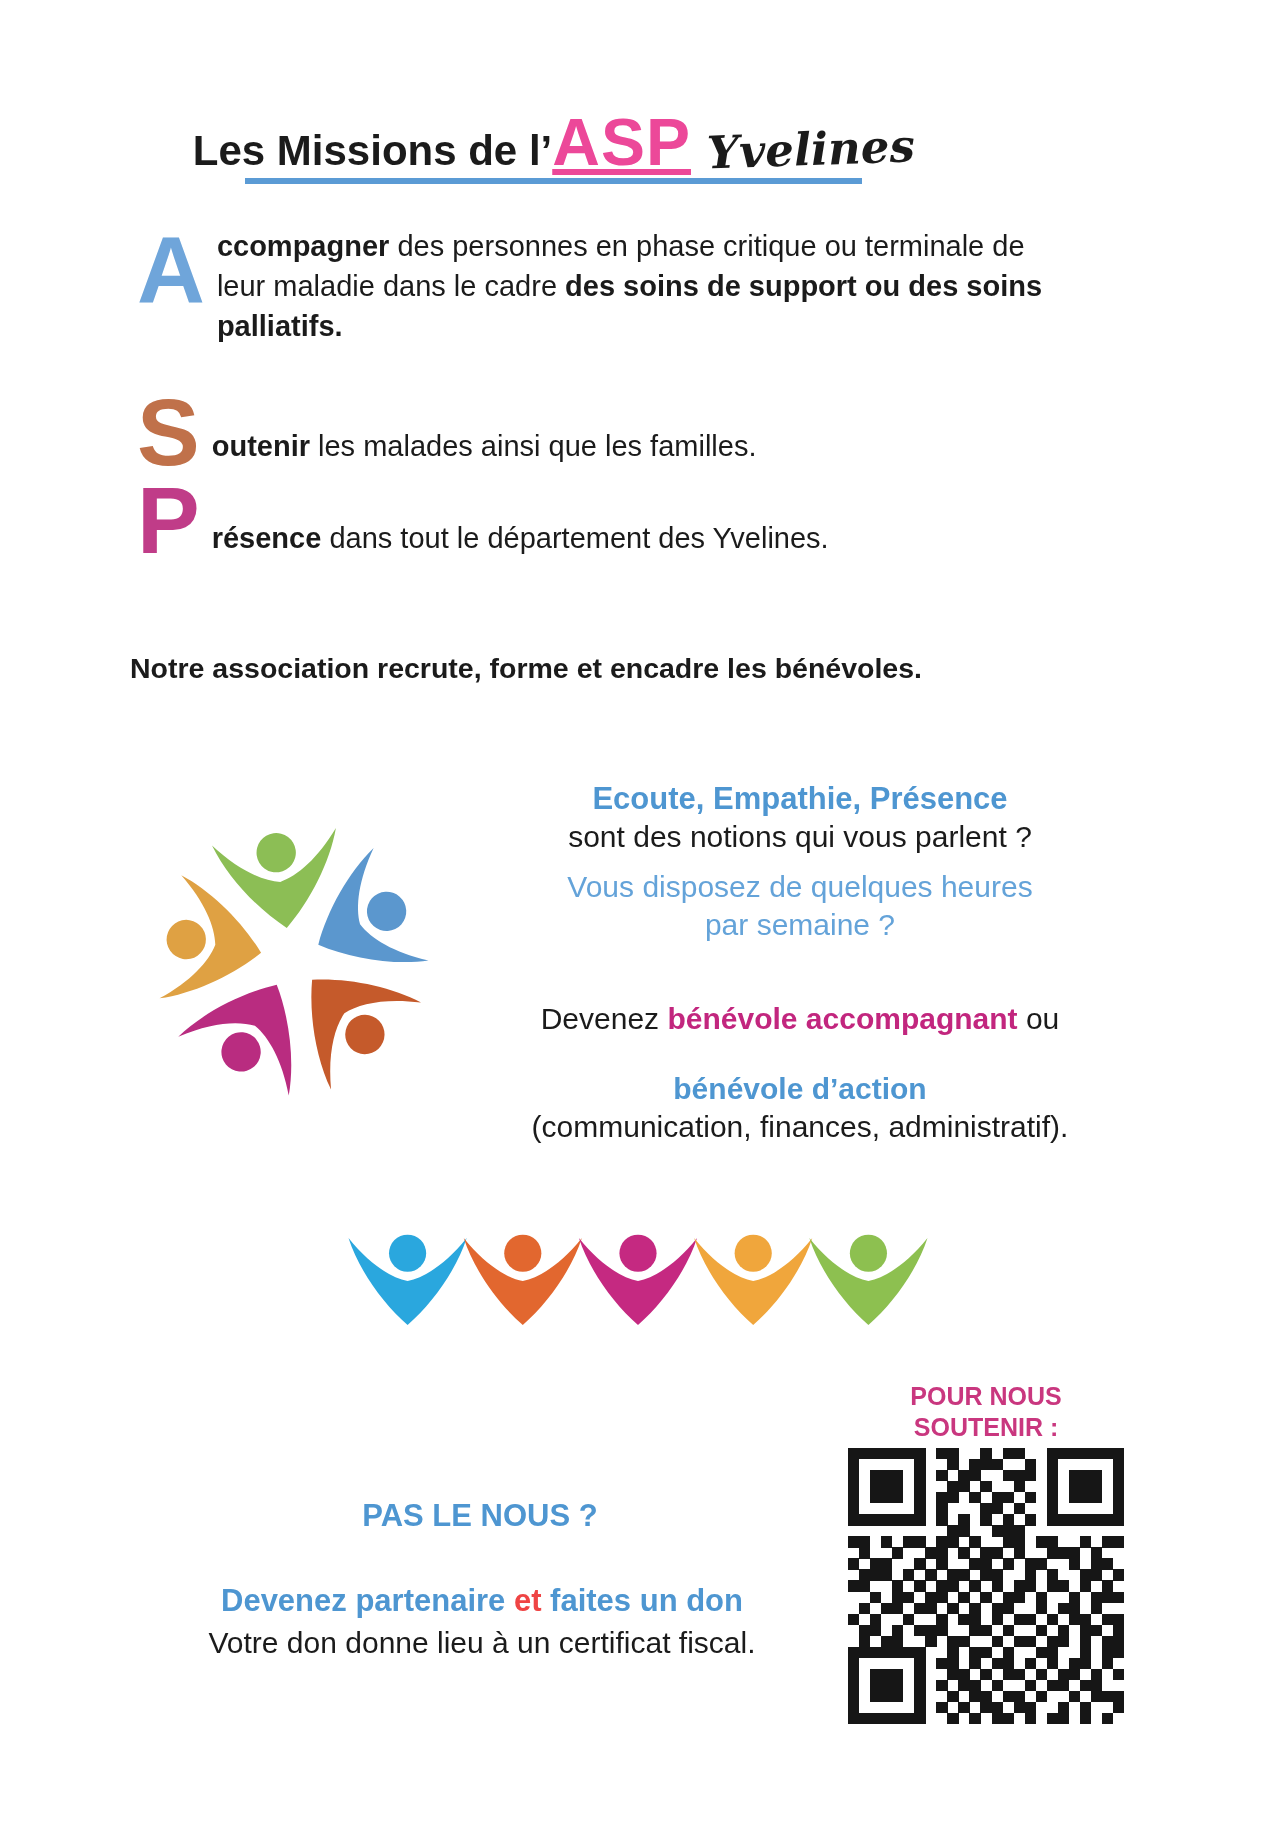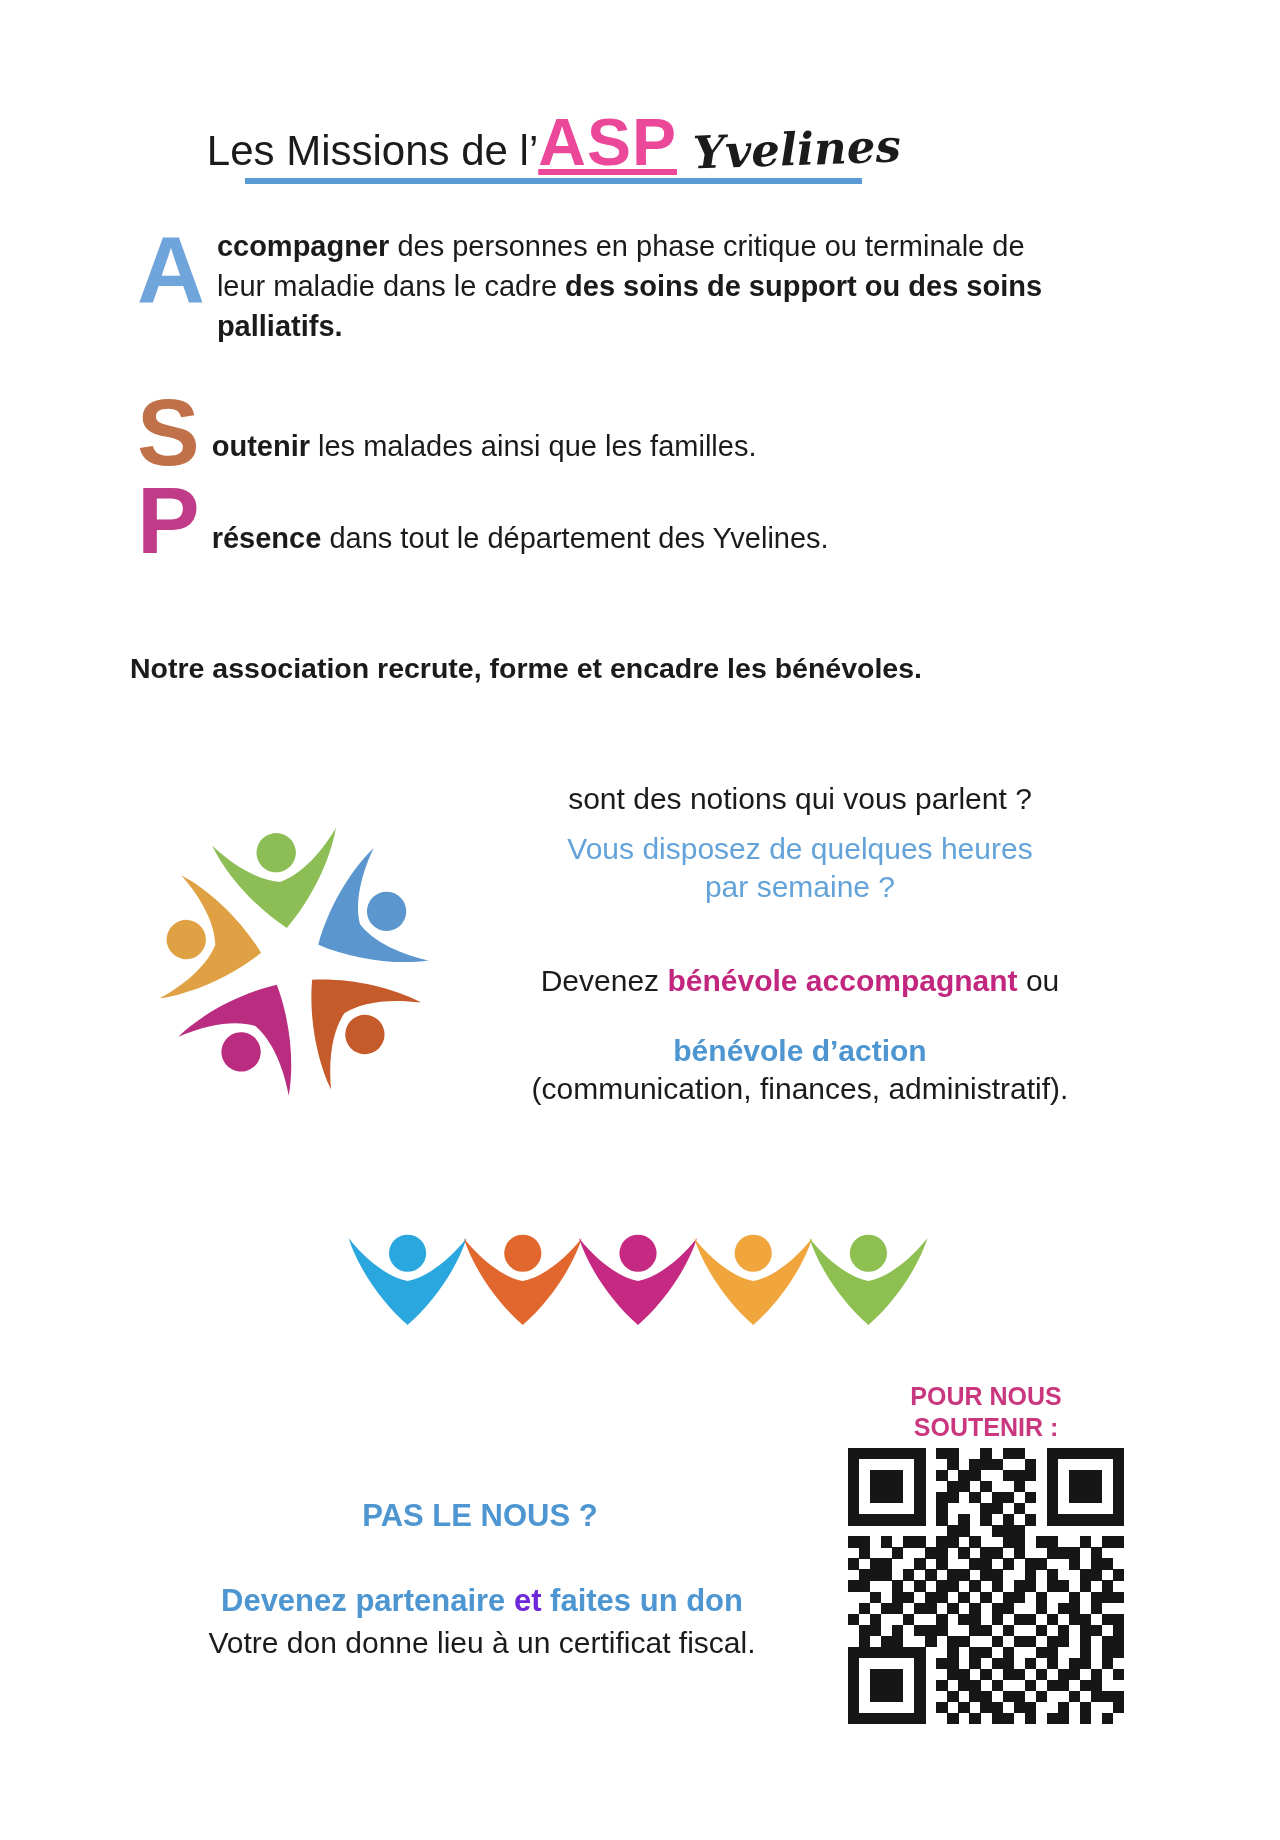--- a/index.html
+++ b/index.html
@@ -1,21 +1,21 @@
 <!DOCTYPE html>
 <html><head>
 <meta charset="utf-8">
 <style>
   html,body{margin:0;padding:0;background:#ffffff;}
   .page{position:relative;width:1280px;height:1840px;background:#ffffff;overflow:hidden;
         font-family:"Liberation Sans",sans-serif;color:#1b1b1b;}
 
   
   .title-wrap{position:absolute;top:104px;left:0;width:1108px;text-align:center;white-space:nowrap;}
-  .title-prefix{font-size:42px;font-weight:normal;letter-spacing:0px;text-align:center;}
+  .title-prefix{font-size:42px;font-weight:bold;letter-spacing:0px;text-align:center;}
   .title-asp{font-size:66px;font-weight:bold;color:#5B9BD5;letter-spacing:1px;}
   .title-region{font-family:"DejaVu Serif",serif;font-style:italic;font-size:45px;font-weight:bold;
                 display:inline-block;transform:rotate(-2deg);margin-left:12px;}
   .title-underline{position:absolute;top:178px;left:245px;width:617px;height:6px;background:#5B9BD5;}
 
   
   .mission{position:absolute;left:137px;width:910px;font-size:29px;line-height:40px;}
   .seg-bold{font-weight:bold;}
   .cap{font-weight:bold;font-size:94px;}
   .cap-float{float:left;line-height:82px;margin:4px 12px 0 0;}
@@ -48,21 +48,21 @@
                  font-size:25px;line-height:31px;font-weight:bold;color:#C9377F;margin-top:7px;}
   .qr{position:absolute;left:848px;top:1448px;width:276px;height:276px;}
 
   
   .no-time{position:absolute;left:180px;top:1498px;width:600px;text-align:center;
            font-size:31px;font-weight:bold;color:#4E96D1;}
   .partner{position:absolute;left:100px;top:1580px;width:764px;text-align:center;
            font-size:31px;line-height:42px;}
   .partner-line{font-weight:bold;}
   .partner-line .hl-b{font-size:31px;}
-  .partner-et{color:#6d28d9;}
+  .partner-et{color:#ef4444;}
   .fiscal{font-weight:normal;font-size:30px;}
 </style>
 </head>
 <body>
 
 <div class="page">
 
   <div class="title-wrap">
     <span class="title-prefix">Les Missions de l’</span><span class="title-asp" style="color: #ec4899; text-decoration: underline;">ASP</span>
     <span class="title-region">Yvelines</span>
@@ -114,20 +114,21 @@
         <g transform="rotate(288) translate(0,-92)">
           <g>
             <circle cx="0" cy="-27" r="22" fill="#DFA143"></circle>
             <path d="M -70 -45 C -45 -14 -20 2 0 6 C 20 2 45 -14 70 -45 C 58 -8 30 32 0 58 C -30 32 -58 -8 -70 -45 Z" fill="#DFA143"></path>
           </g>
         </g>
       </g>
     </svg>
 
   <div class="volunteer">
+    <div class="v-heading">Ecoute, Empathie, Présence</div>
     <div>sont des notions qui vous parlent ?</div>
     <div class="v-gap"></div>
     <div class="v-light">Vous disposez de quelques heures</div>
     <div class="v-light">par semaine ?</div>
     <div class="become">
       <div><span>Devenez </span><span class="hl-m">bénévole accompagnant</span><span> ou</span></div>
       <div class="hl-b">bénévole d’action</div>
       <div>(communication, finances, administratif).</div>
     </div>
   </div>

